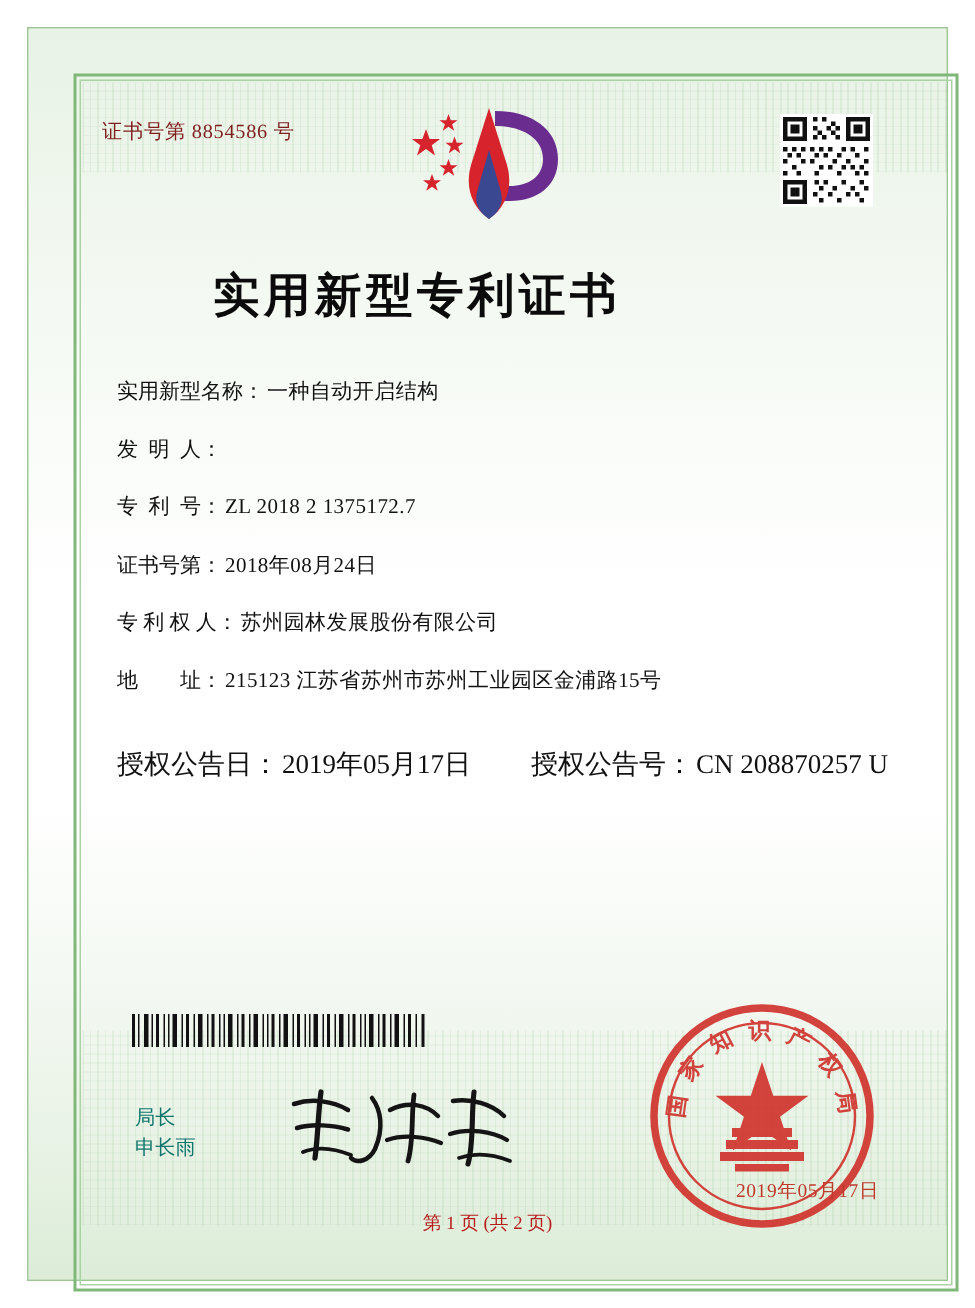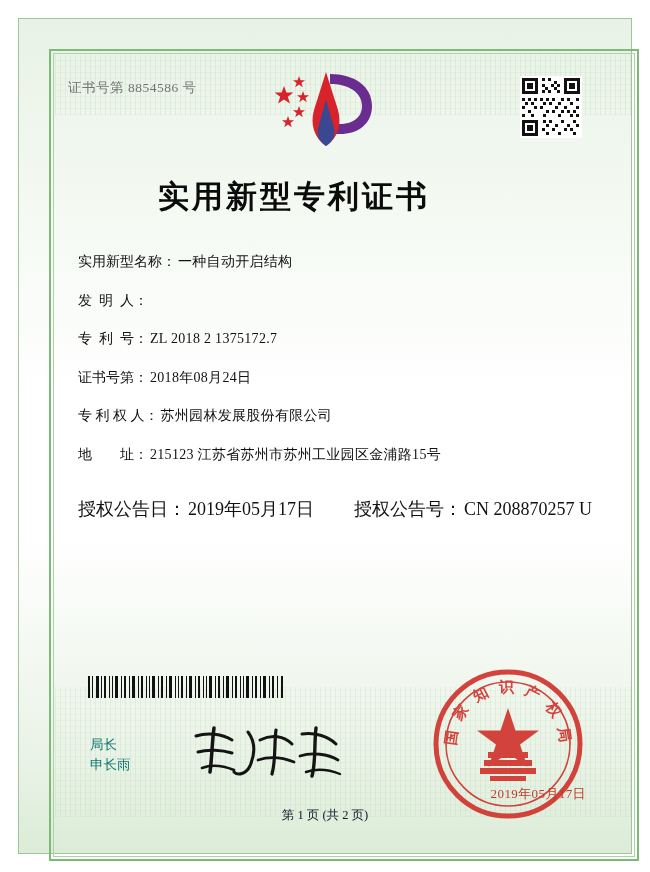--- a/index.html
+++ b/index.html
@@ -73,21 +73,21 @@
       repeating-linear-gradient(0deg, rgba(120,180,115,0.14) 0px, rgba(120,180,115,0.14) 1px, rgba(255,255,255,0) 1px, rgba(255,255,255,0) 6px);
   }
 
   
   .cert-no {
     position: absolute;
     left: 68px;
     top: 79px;
     font-size: 13.5px;
     letter-spacing: 0.5px;
-    color: #737373;
+    color: #7f1d1d;
   }
 
   
   .emblem {
     position: absolute;
     left: 272px;
     top: 66px;
     width: 108px;
     height: 92px;
   }
@@ -106,21 +106,20 @@
     position: absolute;
     left: 0;
     top: 176px;
     width: 556px;
     text-align: center;
     font-size: 31px;
     font-weight: bold;
     letter-spacing: 3px;
     color: #0b0b0b;
     font-family: "Liberation Serif", "DejaVu Serif", serif;
-    padding-left: 16px;
   }
 
   
   .fields {
     position: absolute;
     left: 78px;
     top: 253px;
     width: 500px;
     font-size: 14px;
     color: #111;
@@ -213,21 +212,21 @@
   }
 
   
   .footer {
     position: absolute;
     left: 0;
     bottom: 48px;
     width: 650px;
     text-align: center;
     font-size: 12.5px;
-    color: #0f172a;
+    color: #b91c1c;
   }
 </style>
 </head>
 <body>
 
 <div class="page">
 
   <div class="frame-outer">
     <div class="band top"></div>
     <div class="band bottom"></div>

